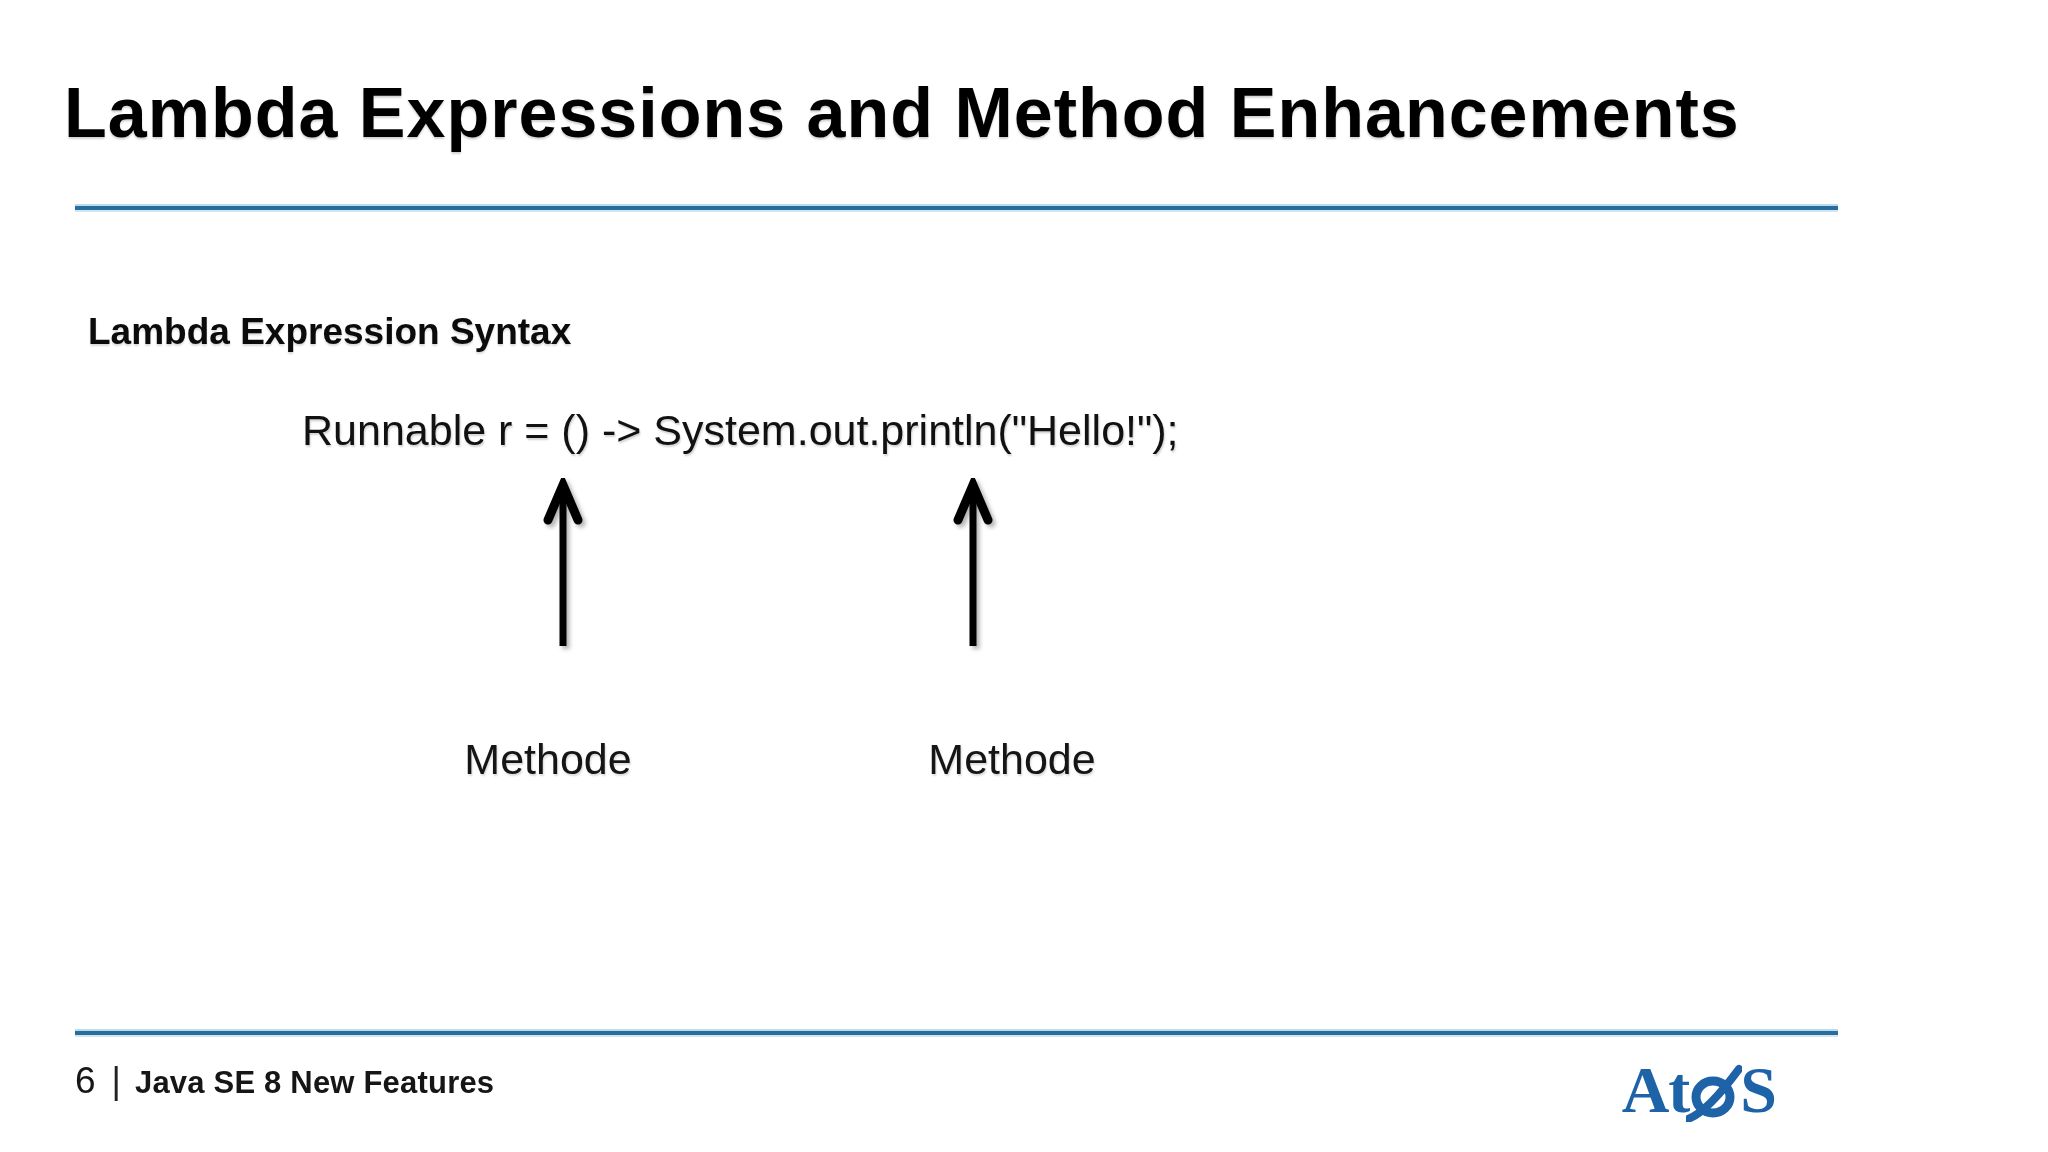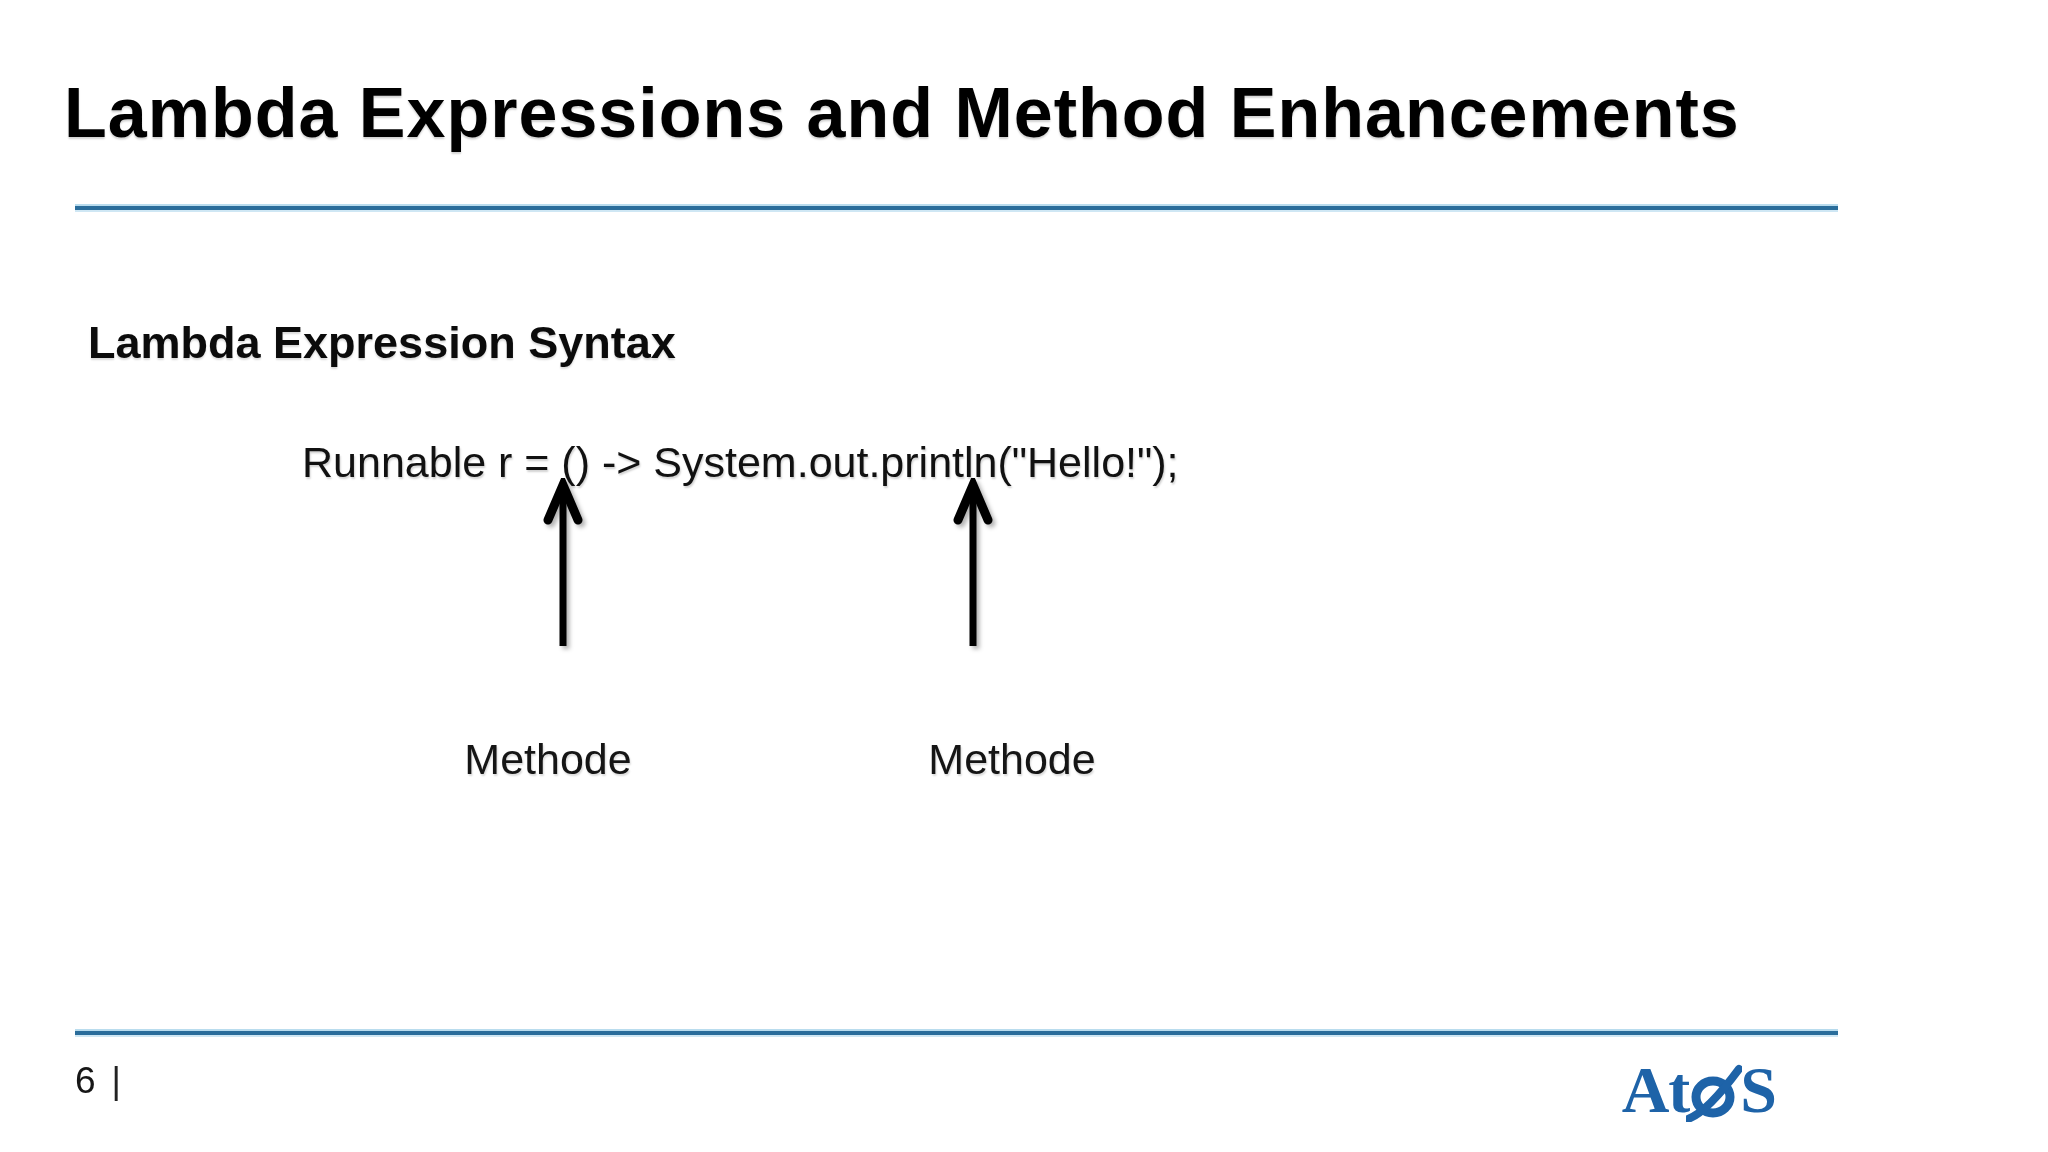--- a/index.html
+++ b/index.html
@@ -37,38 +37,37 @@
     border-bottom: 2px solid #cfe7f4;
   }
   .rule-top { top: 204px; }
   .rule-bottom { top: 1029px; }
 
   
   .section-heading {
     position: absolute;
     left: 88px;
     top: 280px;
-    font-size: 45px;
+    font-size: 37px;
     font-weight: 700;
     color: #0b0b0b;
     white-space: nowrap;
     text-shadow: 0 2px 2px rgba(0,0,0,0.15);
   }
 
   
   .code-line {
     position: absolute;
     left: 302px;
     top: 406px;
     font-size: 43px;
     font-weight: 400;
     color: #111;
     white-space: nowrap;
     text-shadow: 1px 2px 2px rgba(0,0,0,0.18);
-    margin-top: 32px;
   }
 
   
   .arrow {
     position: absolute;
     top: 478px;
     width: 48px;
     height: 172px;
     filter: drop-shadow(3px 3px 2px rgba(0,0,0,0.30));
   }
@@ -146,20 +145,21 @@
 
   <div class="annotation annotation-right">
     <div>Methode</div>
   </div>
 
   <div class="rule rule-bottom"></div>
 
   <div class="footer">
     <span class="page-number">6</span>
     <span class="footer-sep">|</span>
+    <span class="deck-title">Java SE 8 New Features</span>
   </div>
 
   <div class="logo">
     <span class="glyphs">At</span>
     <svg width="56" height="58" viewBox="0 0 56 58" xmlns="http://www.w3.org/2000/svg">
       <ellipse cx="27" cy="33" rx="17" ry="16" fill="none" stroke="#1e63a8" stroke-width="9"></ellipse>
       <path d="M2 55 C 16 50, 36 28, 53 5" fill="none" stroke="#1e63a8" stroke-width="8" stroke-linecap="round"></path>
     </svg>
     <span class="glyphs">S</span>
   </div>

